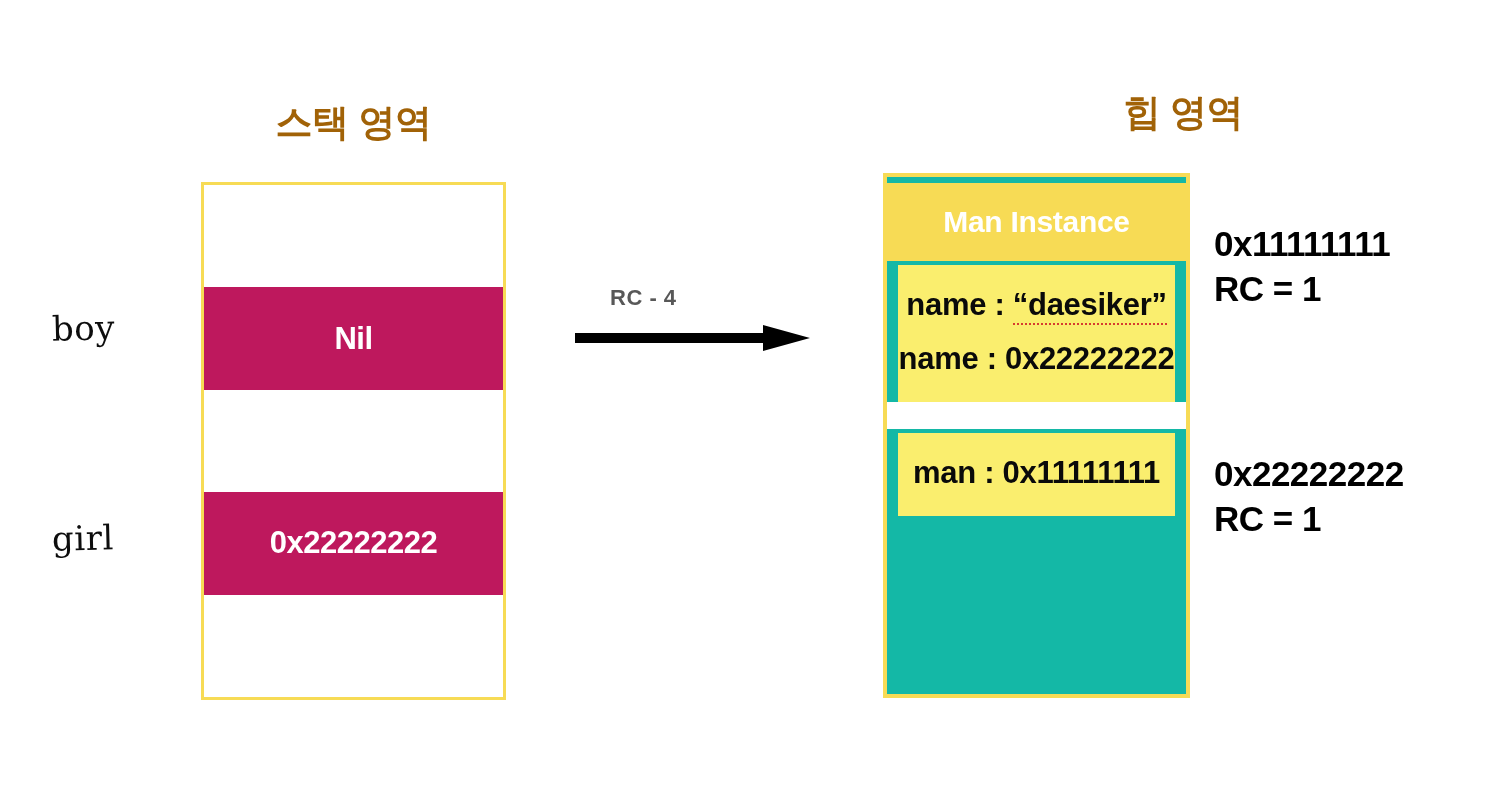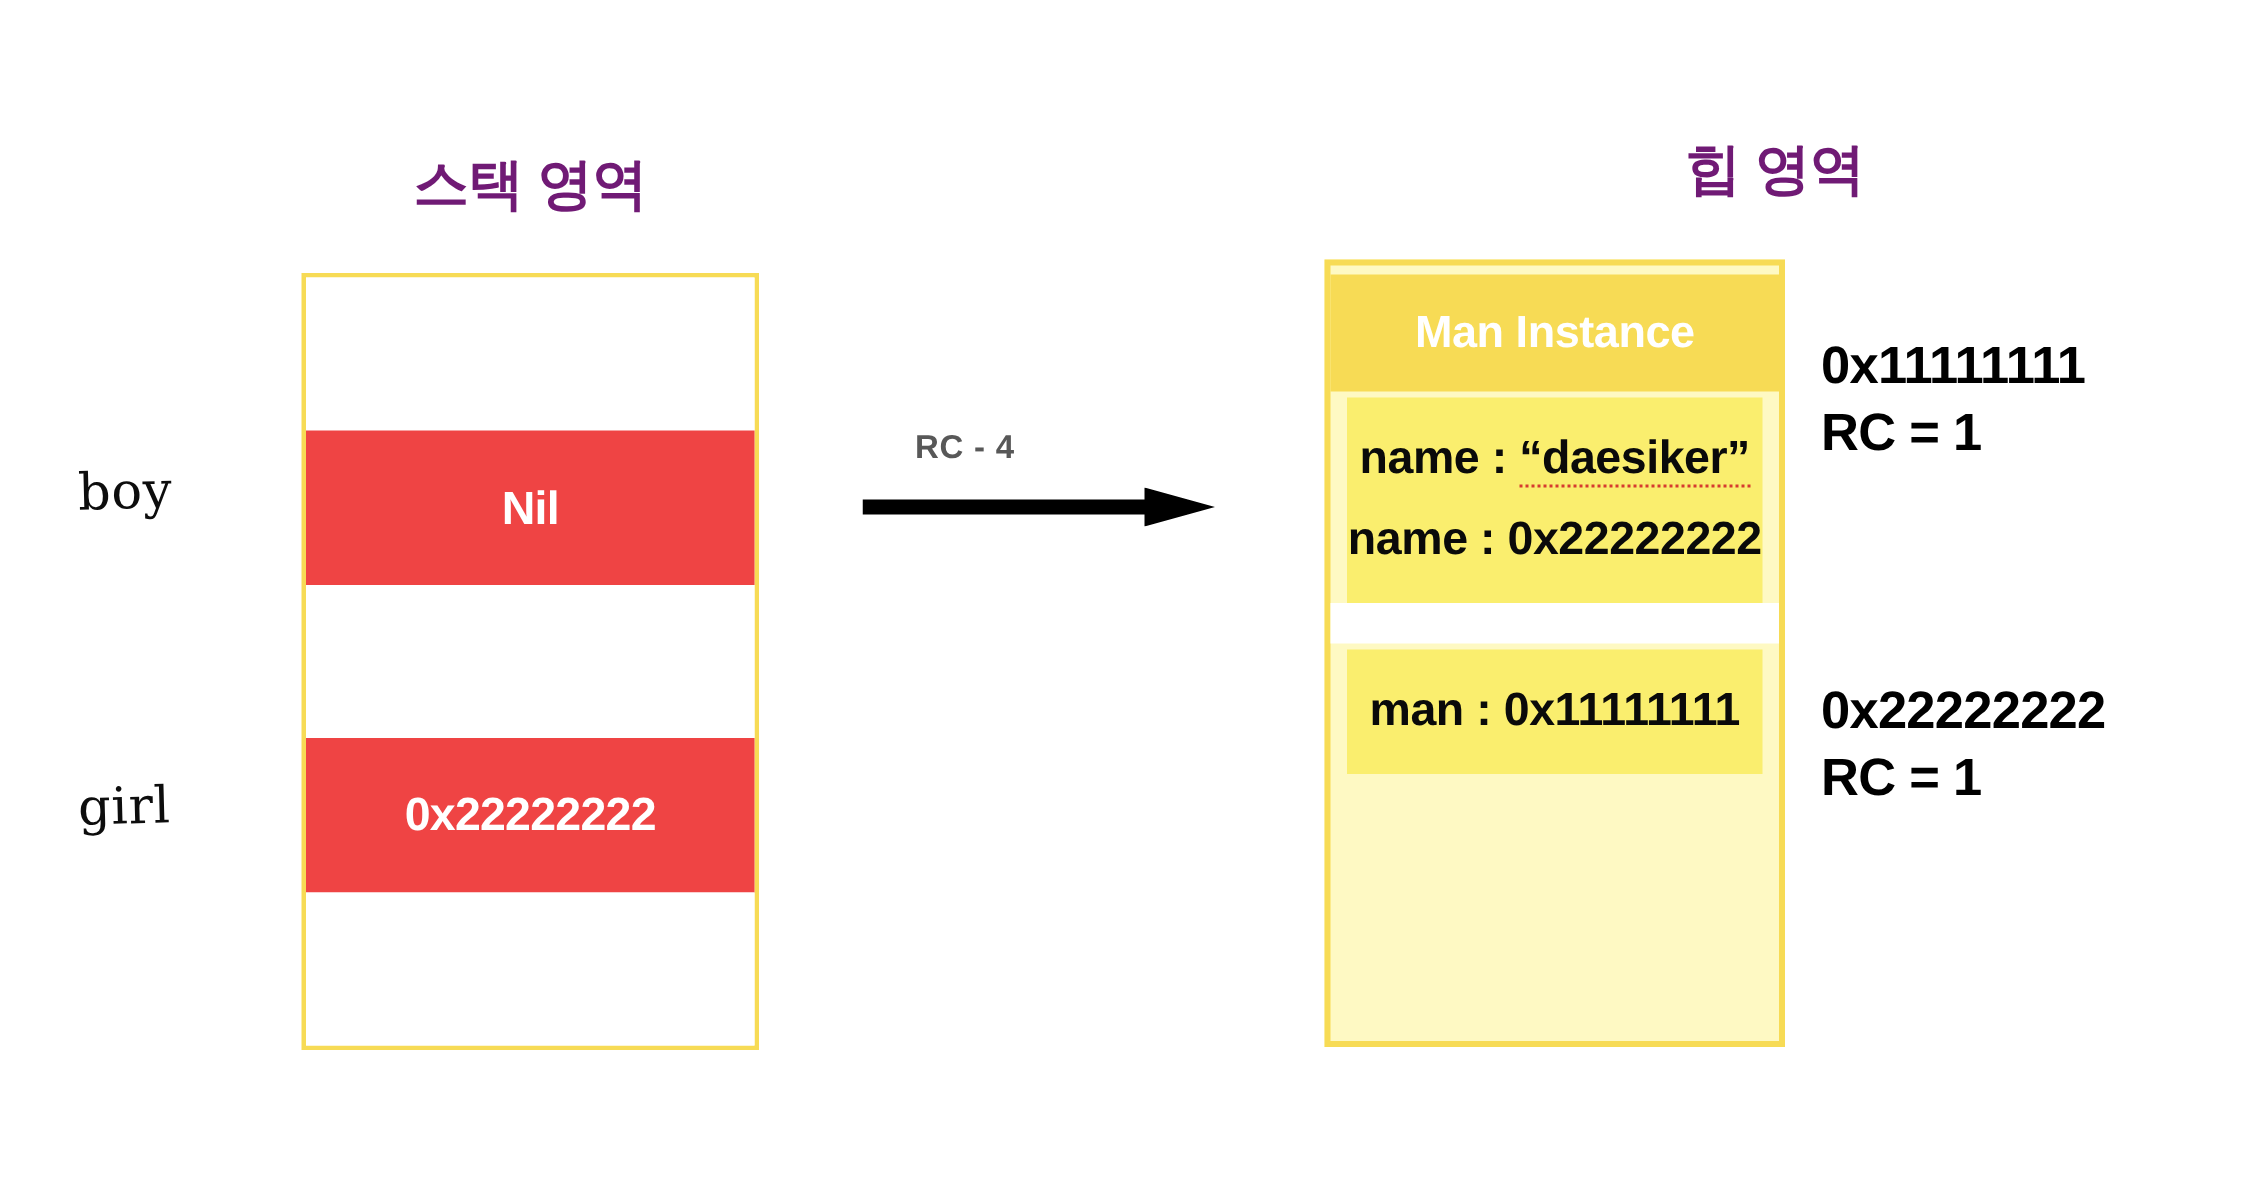--- a/index.html
+++ b/index.html
@@ -14,21 +14,21 @@
   body {
     position: relative;
     font-family: "Liberation Sans", "DejaVu Sans", sans-serif;
     -webkit-font-smoothing: antialiased;
   }
 
   
   .section-title {
     position: absolute;
     font-weight: bold;
-    color: #701a75;
+    color: #a16207;
     letter-spacing: -0.5px;
     white-space: nowrap;
   }
   #stack-title {
     left: 201px;
     top: 98px;
     width: 305px;
     text-align: center;
     font-size: 37px;
   }
@@ -53,21 +53,21 @@
     flex-direction: column;
   }
   .stack-slot {
     flex: 1 1 0;
     display: flex;
     align-items: center;
     justify-content: center;
     background: #ffffff;
   }
   .stack-slot.filled {
-    background: #ef4444;
+    background: #be185d;
   }
   .stack-slot-value {
     color: #ffffff;
     font-size: 31px;
     font-weight: bold;
     letter-spacing: -0.5px;
     white-space: nowrap;
   }
 
   
@@ -109,21 +109,21 @@
   }
 
   
   #heap-box {
     position: absolute;
     left: 883px;
     top: 173px;
     width: 307px;
     height: 525px;
     border: 4px solid #F7DB55;
-    background: #fef9c3;
+    background: #14b8a6;
     padding: 6px 0 0 0;
   }
 
   .instance {
     width: 100%;
   }
   .instance-header {
     background: #F7DB55;
     height: 78px;
     display: flex;

